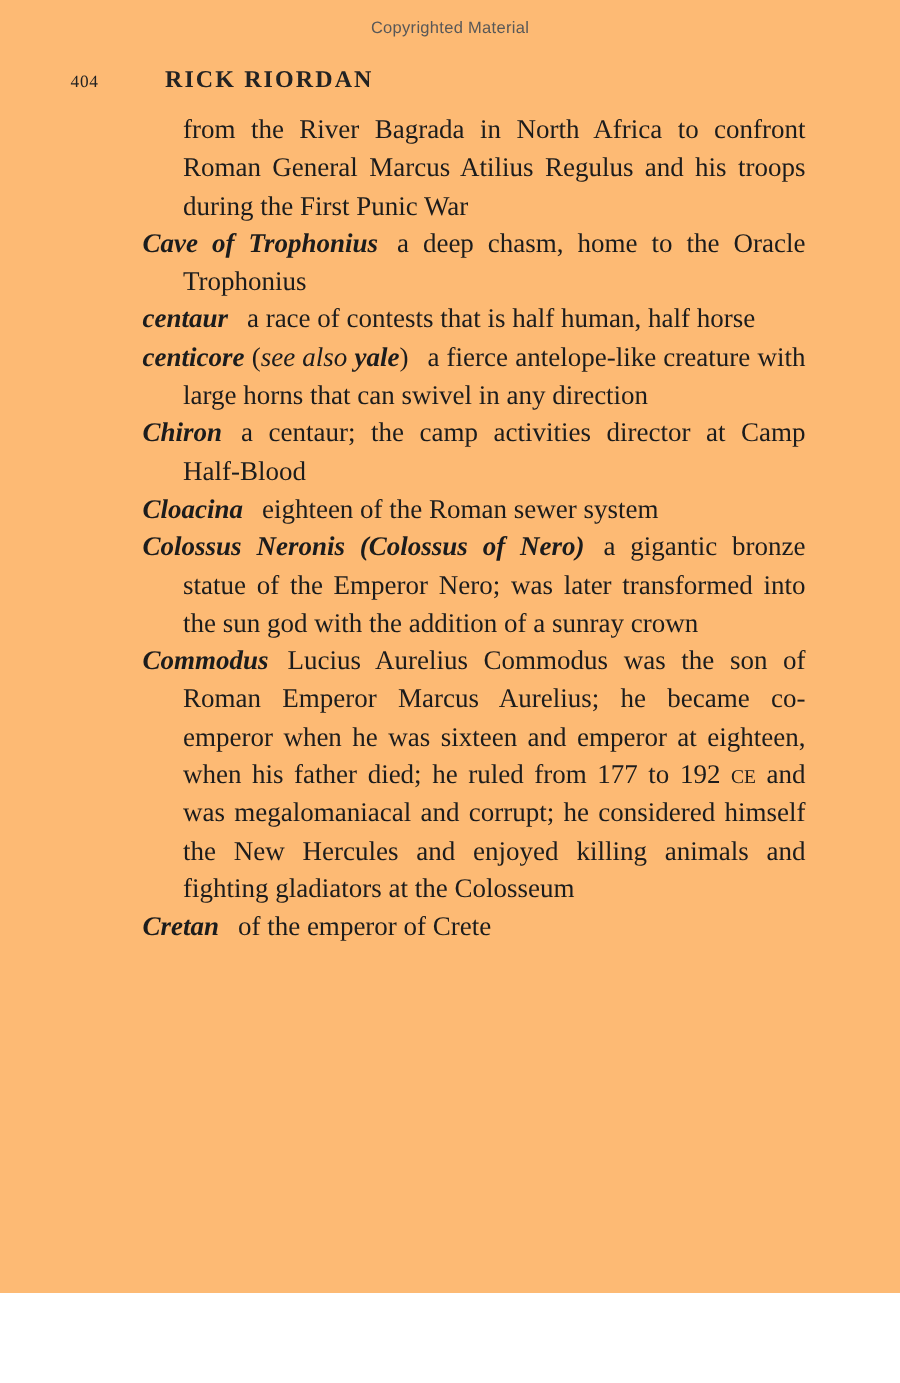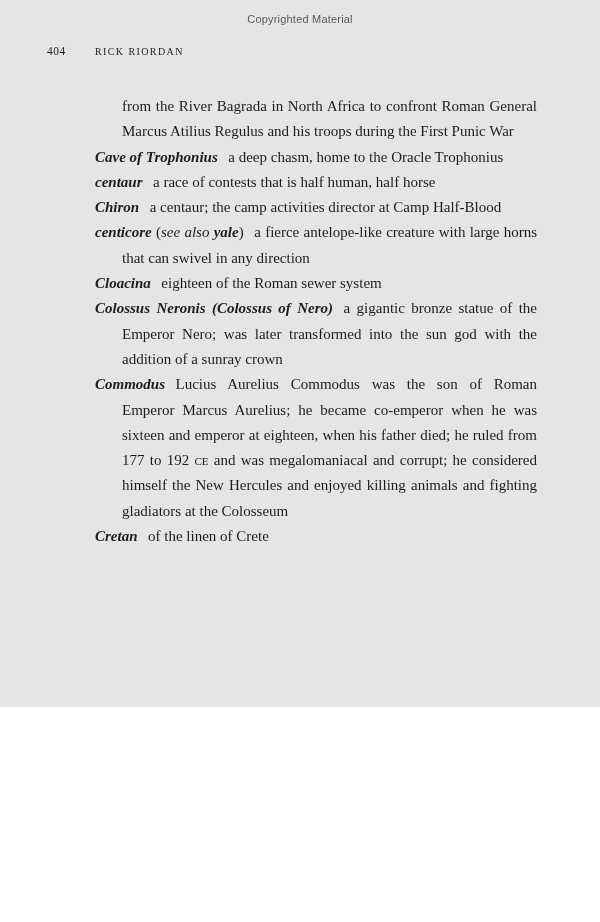--- a/index.html
+++ b/index.html
@@ -3,22 +3,22 @@
 <meta charset="utf-8">
 <style>
   html, body {
     margin: 0;
     padding: 0;
     background: #ffffff;
   }
   .page {
     position: relative;
     width: 600px;
-    height: 707px;
-    background: #e5e5e5;
+    height: 862px;
+    background: #fdba74;
     font-family: "Liberation Serif", serif;
     color: #1c1c1c;
     overflow: hidden;
   }
   .notice {
     position: absolute;
     left: 0;
     width: 100%;
     text-align: center;
     font-family: "Liberation Sans", sans-serif;
@@ -35,30 +35,31 @@
     right: 60px;
     font-size: 11.5px;
     color: #222;
   }
   .pagenum {
     display: inline-block;
     width: 48px;
     letter-spacing: 0.5px;
   }
   .runhead {
-    font-weight: normal;
-    font-size: 10px;
+    font-weight: bold;
+    font-size: 16px;
     letter-spacing: 1.4px;
+    margin-left: 15px;
   }
   .bodytext {
     position: absolute;
-    top: 94px;
+    top: 74px;
     left: 95px;
     width: 442px;
-    font-size: 15px;
+    font-size: 18px;
     line-height: 25.3px;
     text-align: justify;
   }
   .entry {
     margin: 0;
     padding-left: 27px;
     text-indent: -27px;
   }
   .continuation {
     margin: 0;
@@ -80,23 +81,23 @@
   <div class="notice top">Copyrighted Material</div>
 
   <div class="pageheader">
     <span class="pagenum">404</span><span class="runhead">RICK RIORDAN</span>
   </div>
 
   <div class="bodytext">
       <p class="continuation"><span class="seg-n">from the River Bagrada in North Africa to confront Roman General Marcus Atilius Regulus and his troops during the First Punic War</span></p>
       <p class="entry"><span class="seg-b gap-after">Cave of Trophonius</span><span class="seg-n">a deep chasm, home to the Oracle Trophonius</span></p>
       <p class="entry"><span class="seg-b gap-after">centaur</span><span class="seg-n">a race of contests that is half human, half horse</span></p>
+      <p class="entry"><span class="seg-b">centicore</span><span class="seg-n"> (</span><span class="seg-i">see also</span><span class="seg-n"> </span><span class="seg-b">yale</span><span class="seg-n gap-after">)</span><span class="seg-n">a fierce antelope-like creature with large horns that can swivel in any direction</span></p>
       <p class="entry"><span class="seg-b gap-after">Chiron</span><span class="seg-n">a centaur; the camp activities director at Camp Half-Blood</span></p>
-      <p class="entry"><span class="seg-b">centicore</span><span class="seg-n"> (</span><span class="seg-i">see also</span><span class="seg-n"> </span><span class="seg-b">yale</span><span class="seg-n gap-after">)</span><span class="seg-n">a fierce antelope-like creature with large horns that can swivel in any direction</span></p>
       <p class="entry"><span class="seg-b gap-after">Cloacina</span><span class="seg-n">eighteen of the Roman sewer system</span></p>
       <p class="entry"><span class="seg-b gap-after">Colossus Neronis (Colossus of Nero)</span><span class="seg-n">a gigantic bronze statue of the Emperor Nero; was later transformed into the sun god with the addition of a sunray crown</span></p>
       <p class="entry"><span class="seg-b gap-after">Commodus</span><span class="seg-n">Lucius Aurelius Commodus was the son of Roman Emperor Marcus Aurelius; he became co-emperor when he was sixteen and emperor at eighteen, when his father died; he ruled from 177 to 192 </span><span class="seg-sc">ce</span><span class="seg-n"> and was megalomaniacal and corrupt; he considered himself the New Hercules and enjoyed killing animals and fighting gladiators at the Colosseum</span></p>
-      <p class="entry"><span class="seg-b gap-after">Cretan</span><span class="seg-n">of the linen of Crete</span></p>
+      <p class="entry"><span class="seg-b gap-after">Cretan</span><span class="seg-n">of the emperor of Crete</span></p>
     </div>
 
   <div class="notice bottom">Copyrighted Material</div>
 
 </div>
 
 </body></html>

